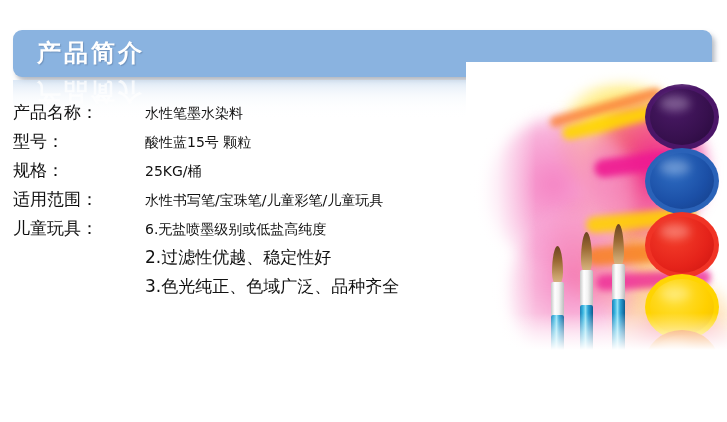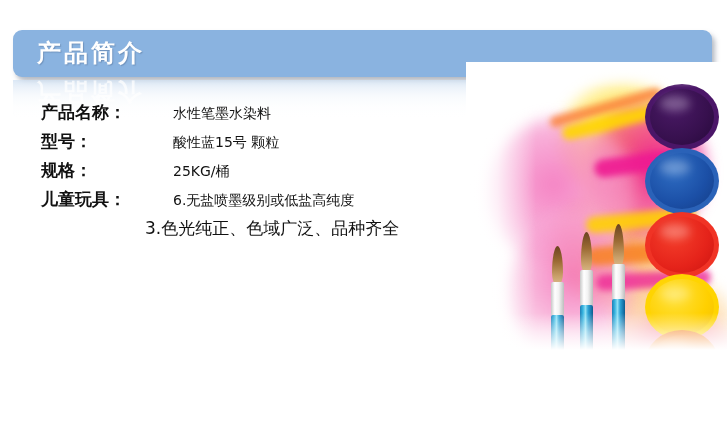--- a/index.html
+++ b/index.html
@@ -94,24 +94,23 @@
   .spec-row {
     position: relative;
     height: 29px;
     line-height: 29px;
     white-space: nowrap;
   }
   .spec-label {
     display: inline-block;
     width: 132px;
     font-size: 17px;
-    font-weight: bold;
+    font-weight: normal;
     color: #111111;
     font-family: "DejaVu Sans", "Liberation Sans", sans-serif;
-    margin-left: 28px;
   }
   .spec-value {
     display: inline-block;
     font-size: 14px;
     font-weight: normal;
     color: #111111;
     font-family: "DejaVu Sans", "Liberation Sans", sans-serif;
   }
   .desc-line {
     position: relative;
@@ -312,25 +311,29 @@
   </div>
 
   <div class="spec-row">
     <span class="spec-label">型号：</span><span class="spec-value">酸性蓝15号 颗粒</span>
   </div>
 
   <div class="spec-row">
     <span class="spec-label">规格：</span><span class="spec-value">25KG/桶</span>
   </div>
 
+  <div class="spec-row">
+    <span class="spec-label">适用范围：</span><span class="spec-value">水性书写笔/宝珠笔/儿童彩笔/儿童玩具</span>
+  </div>
 
   <div class="spec-row">
     <span class="spec-label">儿童玩具：</span><span class="spec-value">6.无盐喷墨级别或低盐高纯度</span>
   </div>
 
+  <div class="desc-line">2.过滤性优越、稳定性好</div>
   <div class="desc-line">3.色光纯正、色域广泛、品种齐全</div>
 </div>
 
 <div id="product-photo">
 
   <div class="wash wash-yellow"></div>
   <div class="wash wash-orange"></div>
   <div class="wash wash-magenta"></div>
   <div class="wash wash-pink-big"></div>
   <div class="wash wash-pink-low"></div>

